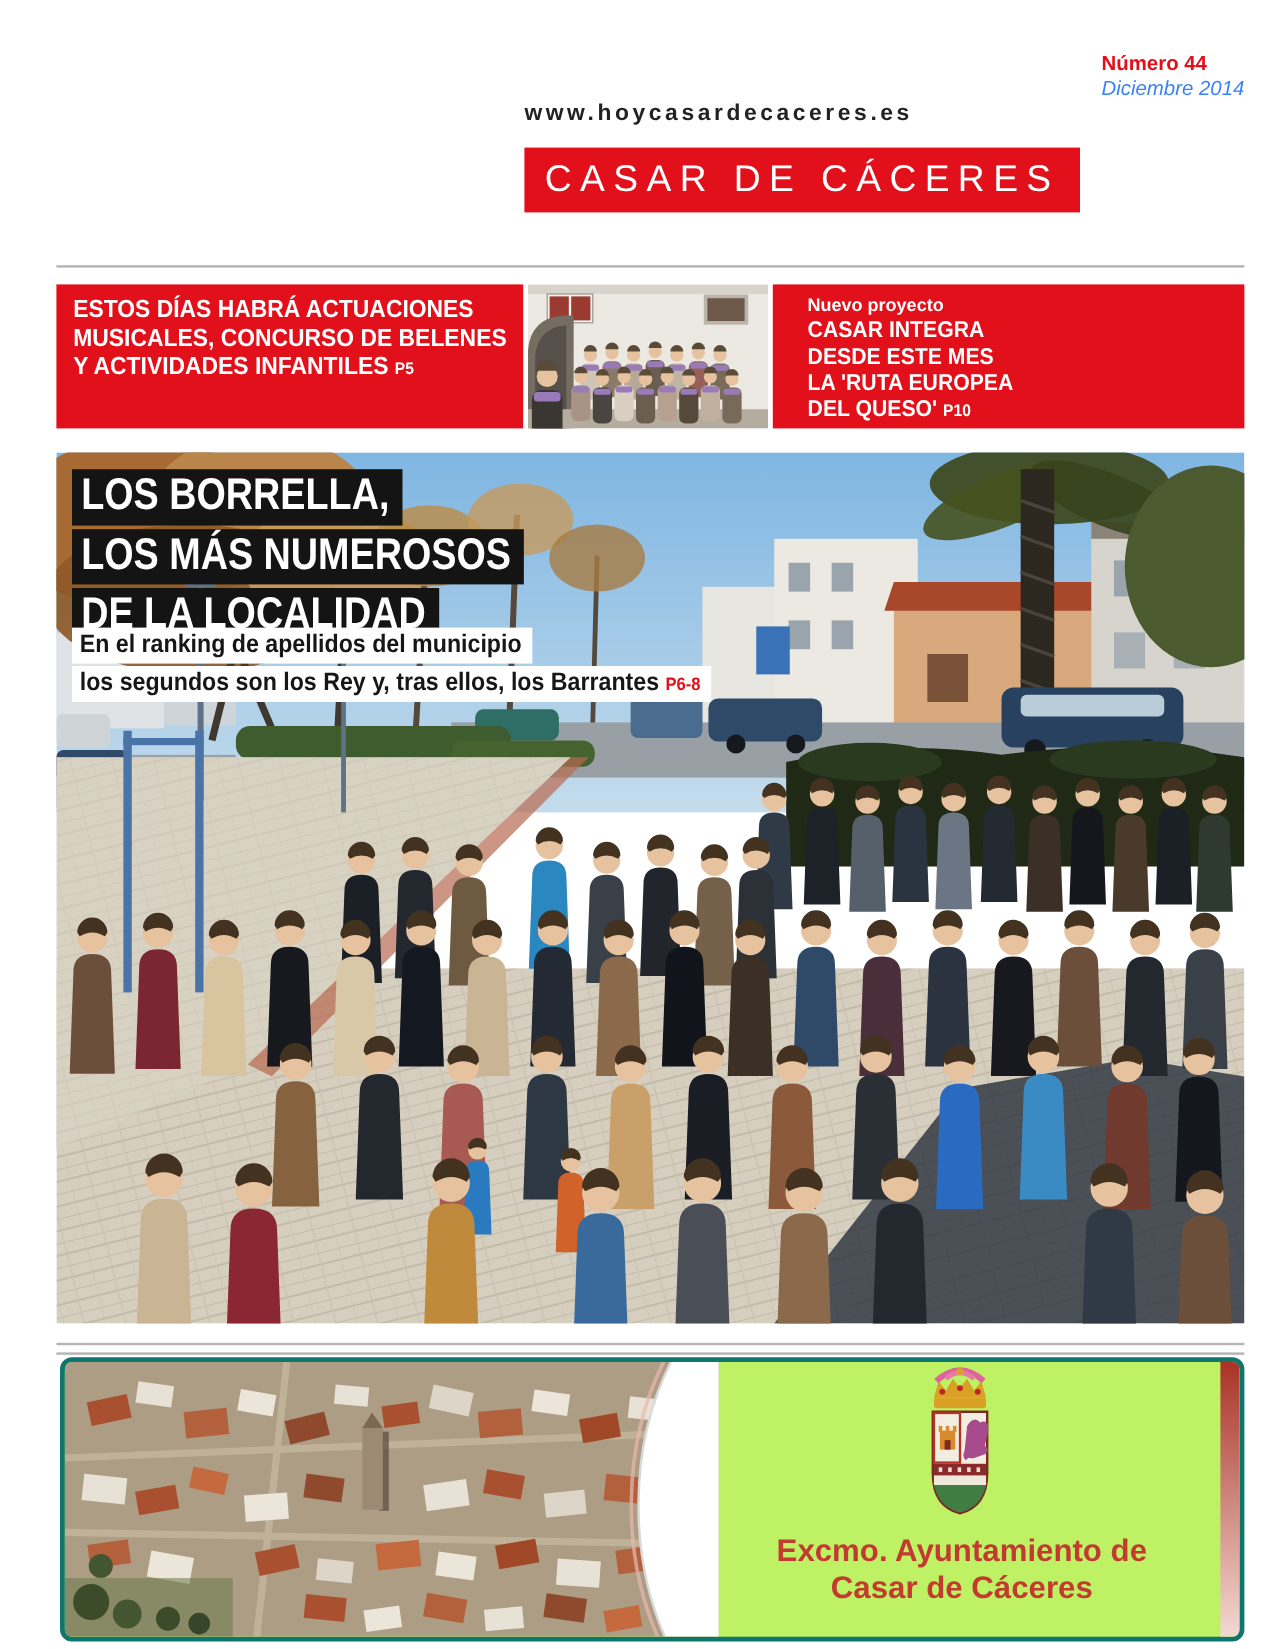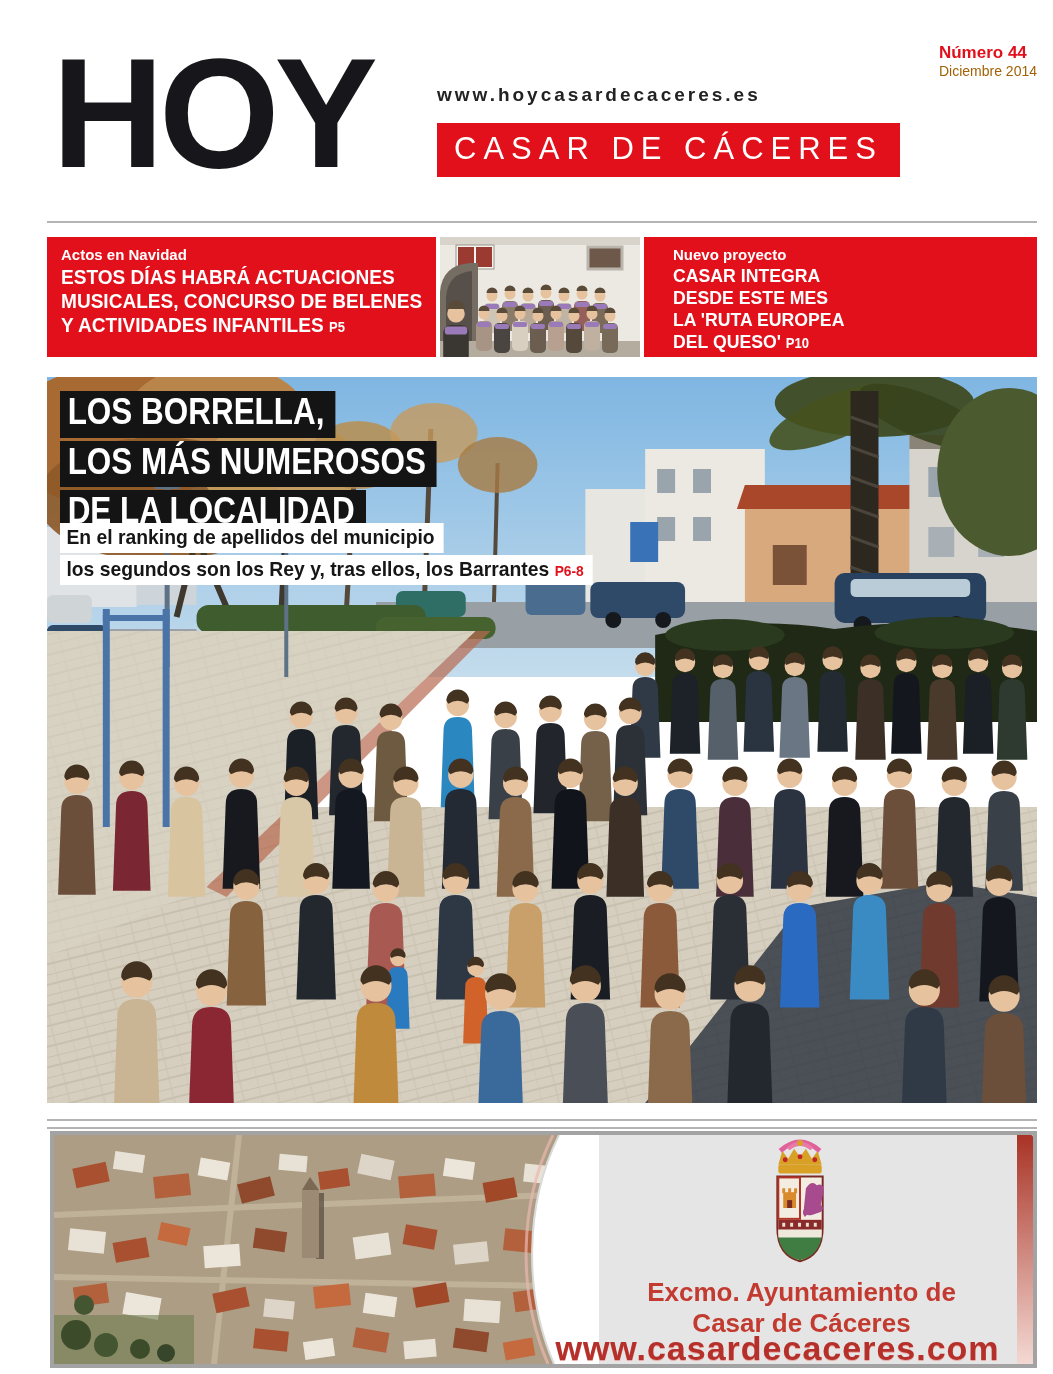--- a/index.html
+++ b/index.html
@@ -8,21 +8,21 @@
 
   
   .logo{position:absolute;left:52px;top:36px;font-size:155px;font-weight:bold;
         letter-spacing:-5px;line-height:1;color:#17171b;}
   .site{position:absolute;left:437px;top:84px;font-size:19px;font-weight:bold;
         letter-spacing:3px;color:#222;}
   .edition{position:absolute;left:437px;top:123px;background:#e2101a;color:#fff;
         font-size:31px;letter-spacing:7px;padding:8px 17px 10px;font-weight:normal;}
   .issue{position:absolute;right:16px;top:42px;text-align:left;line-height:1.25;}
   .issue-num{color:#e2101a;font-weight:bold;font-size:17px;}
-  .issue-date{color:#a16207;font-size:14px;}
+  .issue-date{color:#3b82f6;font-size:17px;font-style:italic;}
 
   .rule-top{position:absolute;left:47px;top:221px;width:990px;height:2px;background:#b4b4b4;}
   .rule-double{position:absolute;left:47px;top:1119px;width:990px;height:6px;
         border-top:2px solid #b4b4b4;border-bottom:2px solid #b4b4b4;}
 
   
   .banner{position:absolute;left:47px;top:237px;width:990px;height:120px;}
   .red{background:#e2101a;color:#fff;box-sizing:border-box;position:absolute;top:0;height:120px;}
   .red-left{left:0;width:389px;padding:9px 0 0 14px;}
   .red-right{left:597px;width:393px;padding:9px 0 12px 29px;}
@@ -42,50 +42,48 @@
   .hline{display:table;background:#141414;color:#fff;font-size:37px;font-weight:bold;
          line-height:1.02;padding:2px 13px 7px 9px;margin-bottom:3px;white-space:nowrap;
          transform:scaleX(.85);transform-origin:left top;}
   .sublines{position:absolute;left:13px;top:146px;}
   .subline{display:table;background:#ffffff;color:#161616;font-size:21px;font-weight:bold;
          line-height:1.05;padding:3px 10px 5px 7px;margin-bottom:2px;white-space:nowrap;
          transform:scaleX(.92);transform-origin:left top;}
   .p68{color:#e2101a;font-size:15px;font-weight:bold;}
 
   
-  .ad{position:absolute;left:50px;top:1131px;width:979px;height:229px;border:4px solid #a3a3a3;
-      border-radius:0;background:#e5e5e5;overflow:hidden;}
+  .ad{position:absolute;left:50px;top:1131px;width:979px;height:229px;border:4px solid #0f766e;
+      border-radius:10px;background:#bef264;overflow:hidden;}
   .ad-photo{position:absolute;left:0;top:0;width:545px;height:229px;display:block;}
   .coa{position:absolute;left:700px;top:4px;width:92px;height:138px;}
   .ad-owner{position:absolute;left:520px;top:142px;width:455px;text-align:center;
       color:#c23a30;font-size:26px;font-weight:bold;line-height:1.2;}
   .ad-url{position:absolute;left:468px;top:194px;width:511px;text-align:center;
       color:#b5302a;font-size:34px;font-weight:bold;letter-spacing:1px;
       text-shadow:0 1px 0 #e9a9a2;}
   .ad-band{position:absolute;right:0;top:0;bottom:0;width:16px;
       background:linear-gradient(#a93326,#f3d9d3);border-radius:0 2px 2px 0;}
 </style>
 </head>
 <body>
 
 <div class="page">
 
-  <div class="logo">HOY</div>
   <div class="site">www.hoycasardecaceres.es</div>
   <div class="edition">CASAR DE CÁCERES</div>
   <div class="issue">
     <div class="issue-num">Número 44</div>
     <div class="issue-date">Diciembre 2014</div>
   </div>
   <div class="rule-top"></div>
 
   <div class="banner">
 
     <div class="red red-left">
-      <div class="kicker">Actos en Navidad</div>
       <div class="tline">ESTOS DÍAS HABRÁ ACTUACIONES</div>
       <div class="tline">MUSICALES, CONCURSO DE BELENES</div>
       <div class="tline"><span>Y ACTIVIDADES INFANTILES</span>&nbsp;<span class="pref">P5</span></div>
     </div>
 
     <svg class="bphoto" viewBox="0 0 200 120" preserveAspectRatio="none">
       <defs>
         <g id="cp">
           <rect x="-8" y="0" width="16" height="30" rx="5"></rect>
           <circle cx="0" cy="-7" r="5.5" fill="#e7c29f"></circle>
@@ -391,17 +389,16 @@
         <rect x="60" y="47" width="3" height="4" fill="#e8e0d0"></rect>
         <rect x="24" y="54" width="44" height="8" fill="#efe9dc"></rect>
         <path d="M24,62 h44 q-4,19 -22,23 q-18,-4 -22,-23 Z" fill="#3f7d42"></path>
       </g>
     </svg>
 
     <div class="ad-owner">
       <div>Excmo. Ayuntamiento de</div>
       <div>Casar de Cáceres</div>
     </div>
-    <div class="ad-url">www.casardecaceres.com</div>
     <div class="ad-band"></div>
   </div>
 
 </div>
 
 </body></html>

